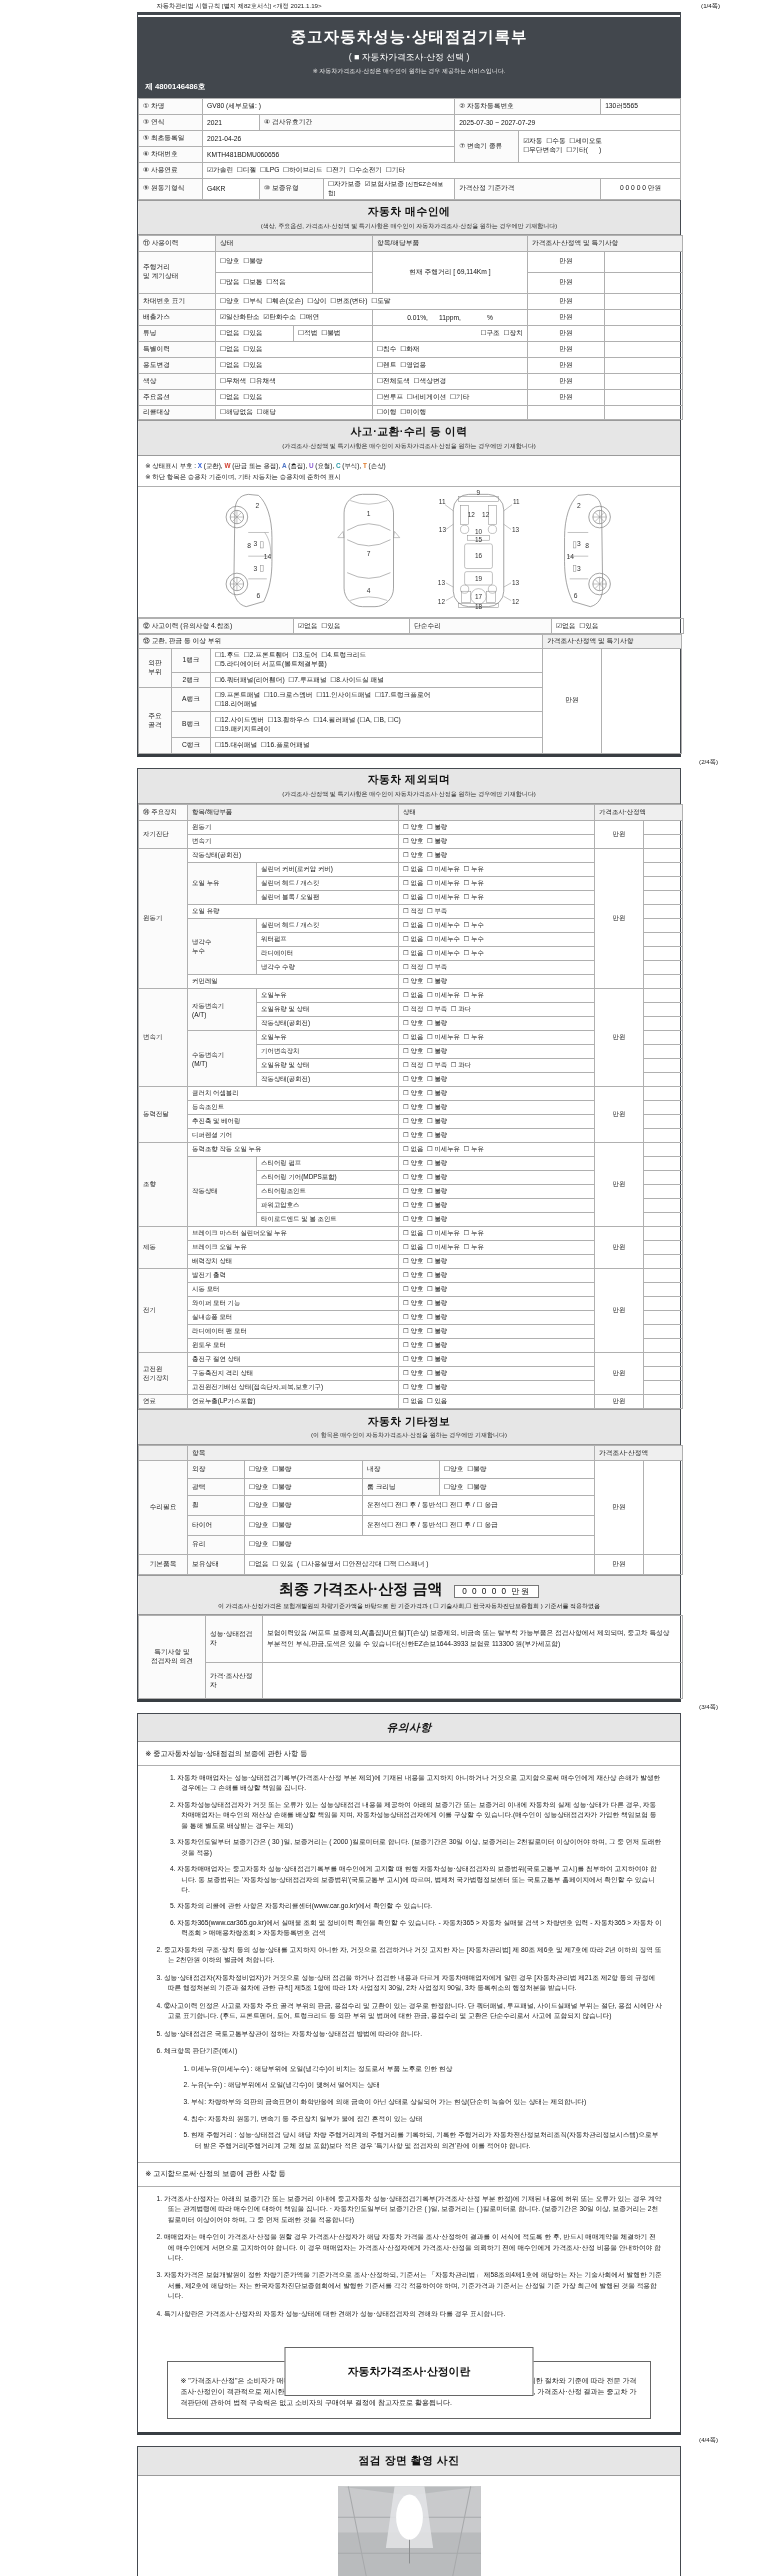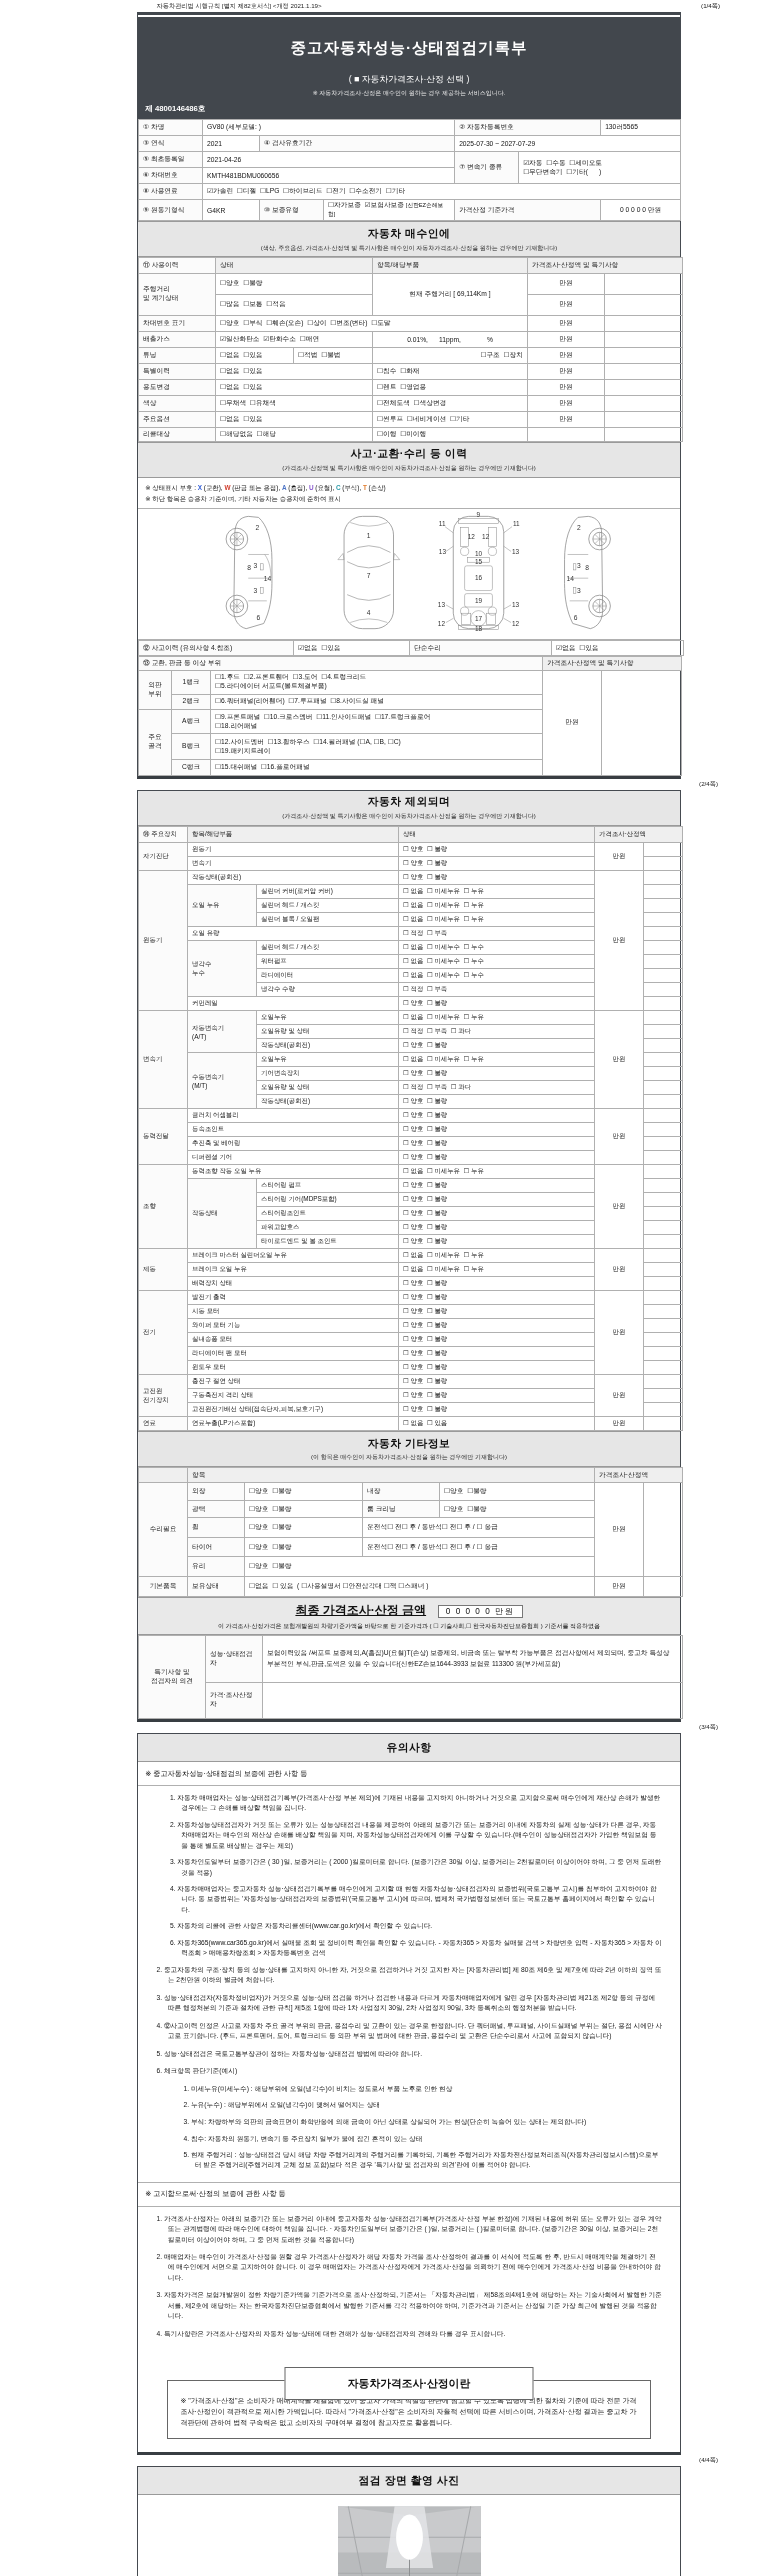--- a/index.html
+++ b/index.html
@@ -6,21 +6,21 @@
   body{width:773px;height:2576px;overflow:hidden;background:#fff;color:#111;
        font-family:"Liberation Sans","DejaVu Sans",sans-serif;position:relative;}
   .page{position:absolute;left:137px;top:0;width:544px;}
   .metaline{font-size:6.2px;color:#222;padding:2.1px 0 1px 19.6px;}
   .pm{font-size:6.2px;color:#222;text-align:right;margin-right:-37px;padding:1px 0;}
   .pm-top{position:absolute;top:2.1px;right:-39px;font-size:6.2px;}
   .block{border:1px solid #454a50;border-bottom:3.1px solid #383d42;background:#fff;}
   .gapbar{height:2.6px;background:#42474d;}
   .gapwhite{height:2.1px;background:#fff;}
   .titlebar{background:#42474d;color:#fff;text-align:center;padding:6.2px 0 1px;}
-  .titlebar h1{margin:15px;font-size:15.5px;letter-spacing:1px;font-weight:bold;}
+  .titlebar h1{margin:4px;font-size:15.5px;letter-spacing:1px;font-weight:bold;}
   .titlebar .sel{font-size:8.8px;margin-top:4.1px;}
   .titlebar .srv{font-size:6px;margin-top:3.1px;color:#eee;}
   .docno{background:#42474d;color:#fff;font-size:7.7px;font-weight:bold;text-align:left;
          padding:5.2px 6.2px 5.2px 7.2px;}
   .sec-title{background:#e6e6e6;text-align:center;padding:4.6px 0 3.6px;border-top:0.5px solid #9a9a9a;border-bottom:0.5px solid #9a9a9a;}
   .sec-title h2{margin:0;font-size:10.8px;font-weight:bold;letter-spacing:0.5px;}
   .sec-title .nt{font-size:6px;margin-top:2.6px;color:#222;}
   table.t{width:100%;border-collapse:collapse;table-layout:fixed;font-size:6.7px;}
   table.t td{border:0.5px solid #b0b0b0;padding:1px 4.1px;white-space:pre-wrap;overflow:hidden;vertical-align:middle;}
   td.lab{background:#fbfbfb;}
@@ -28,31 +28,31 @@
   td.r{text-align:right;}
   .ck{font-size:6.7px;}
   .hdr{background:#efefef;}
   .small{font-size:5.7px;}
   .notes{padding:5.2px 7.2px 3.1px;font-size:6.4px;line-height:1.7;border-bottom:0.5px solid #b0b0b0;}
   .mk{font-weight:bold;}
   .diagwrap{padding:3.1px 0 5.2px;border-bottom:0.5px solid #b0b0b0;}
   svg text{font-family:"Liberation Sans","DejaVu Sans",sans-serif;}
   .finalband{background:#e9e9e9;border-top:0.5px solid #9a9a9a;border-bottom:0.5px solid #9a9a9a;
              text-align:center;padding:4.1px 0 3.1px;}
-  .finalband .fl{font-size:12px;font-weight:bold;text-decoration:underline;}
+  .finalband .fl{font-size:15px;font-weight:bold;}
   .finalband .fv{font-size:8.2px;border:0.5px solid #777;background:#fff;padding:1px 7.2px;margin-left:9.3px;letter-spacing:1.5px;}
   .finalband .fn{font-size:6px;margin-top:3.1px;}
   .noticebody{padding:7.2px 17.5px 5.2px 18.5px;font-size:6.7px;line-height:1.55;}
   .ni{margin:0 0 7.2px 0;padding-left:11.3px;text-indent:-11.3px;}
   .ni2{margin:0 0 6.2px 13.4px;padding-left:11.3px;text-indent:-11.3px;}
   .ni3{margin:0 0 6.2px 27px;padding-left:11.3px;text-indent:-11.3px;}
   .nsubhead{padding:6.2px 7.2px;font-size:7.2px;border-bottom:0.5px solid #b0b0b0;}
   .defbox{border:0.5px solid #666;margin:29px 29px 13.4px;padding:13.4px 12.4px 9.3px;position:relative;font-size:7px;line-height:1.6;}
   .defbox .dbt{position:absolute;top:-14.4px;left:50%;transform:translateX(-50%);width:247px;
-               border:0.5px solid #666;background:#fff;text-align:center;font-size:10.8px;font-weight:bold;padding:7px 0;}
+               border:0.5px solid #666;background:#fff;text-align:center;font-size:10.8px;font-weight:bold;padding:15px 0;}
   .photoarea{padding:6.2px 0 7.2px;text-align:center;}
   .photoframe{display:block;margin:4.1px auto 7.2px;}
 </style>
 </head>
 <body>
 
 <div class="page">
   <div class="metaline">자동차관리법 시행규칙 [별지 제82호서식] &lt;개정 2021.1.19&gt;</div>
   <div class="pm-top">(1/4쪽)</div>
 
@@ -714,21 +714,21 @@
       <tr style="height:36px">
         <td class="lab">가격·조사산정자</td>
         <td></td>
       </tr>
     </tbody>
       </table>
   </div>
   <div class="pm">(3/4쪽)</div>
 
   <div class="block">
-    <div class="sec-title" style="border-top:none;padding:7.2px 0 6.2px;">
+    <div class="sec-title" style="border-top:none;padding:7.2px 0 6.2px;font-style:italic;">
       <h2>유의사항</h2>
     </div>
     <div class="nsubhead">※ 중고자동차성능·상태점검의 보증에 관한 사항 등</div>
     <div class="noticebody">
       <div class="ni2">1.  자동차 매매업자는 성능·상태점검기록부(가격조사·산정 부분 제외)에 기재된 내용을 고지하지 아니하거나 거짓으로 고지함으로써 매수인에게 재산상 손해가 발생한 경우에는 그 손해를 배상할 책임을 집니다.</div>
       <div class="ni2">2.  자동차성능상태점검자가 거짓 또는 오류가 있는 성능상태점검 내용을 제공하여 아래의 보증기간 또는 보증거리 이내에 자동차의 실제 성능·상태가 다른 경우, 자동차매매업자는 매수인의 재산상 손해를 배상할 책임을 지며, 자동차성능상태점검자에게 이를 구상할 수 있습니다.(매수인이 성능상태점검자가 가입한 책임보험 등을 통해 별도로 배상받는 경우는 제외)</div>
       <div class="ni2">3.  자동차인도일부터 보증기간은 ( 30 )일, 보증거리는 ( 2000 )킬로미터로 합니다. (보증기간은 30일 이상, 보증거리는 2천킬로미터 이상이어야 하며, 그 중 먼저 도래한 것을 적용)</div>
       <div class="ni2">4.  자동차매매업자는 중고자동차 성능·상태점검기록부를 매수인에게 고지할 때 현행 자동차성능·상태점검자의 보증범위(국토교통부 고시)를 첨부하여 고지하여야 합니다. 동 보증범위는 '자동차성능·상태점검자의 보증범위'(국토교통부 고시)에 따르며, 법제처 국가법령정보센터 또는 국토교통부 홈페이지에서 확인할 수 있습니다.</div>
       <div class="ni2">5.  자동차의 리콜에 관한 사항은 자동차리콜센터(www.car.go.kr)에서 확인할 수 있습니다.</div>
       <div class="ni2">6.  자동차365(www.car365.go.kr)에서 실매물 조회 및 정비이력 확인을 확인할 수 있습니다.

